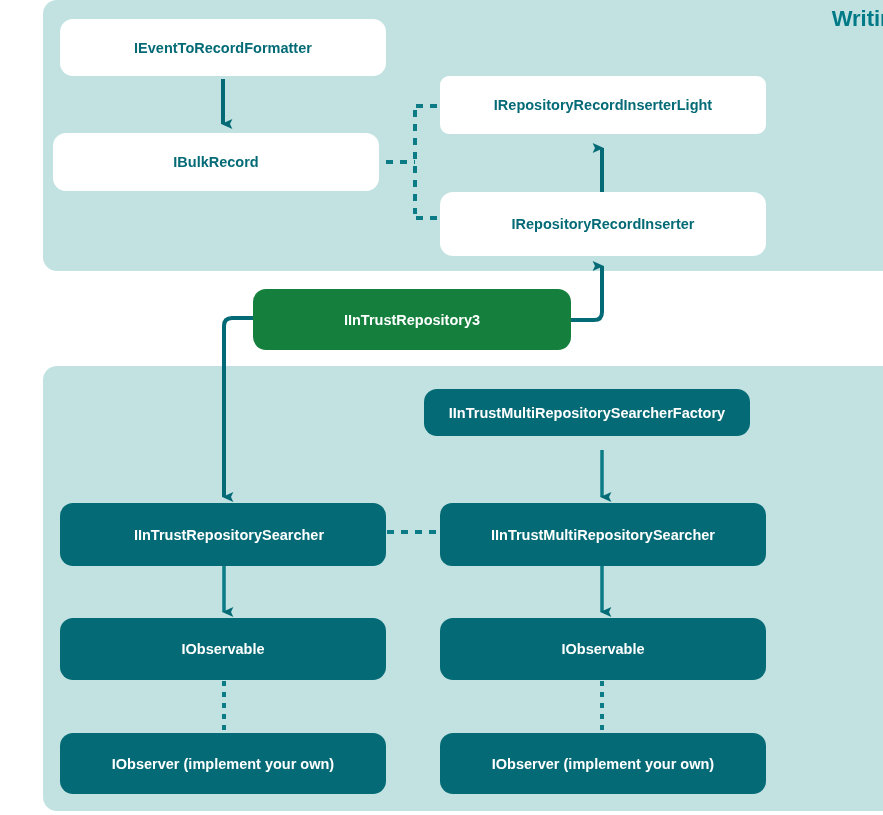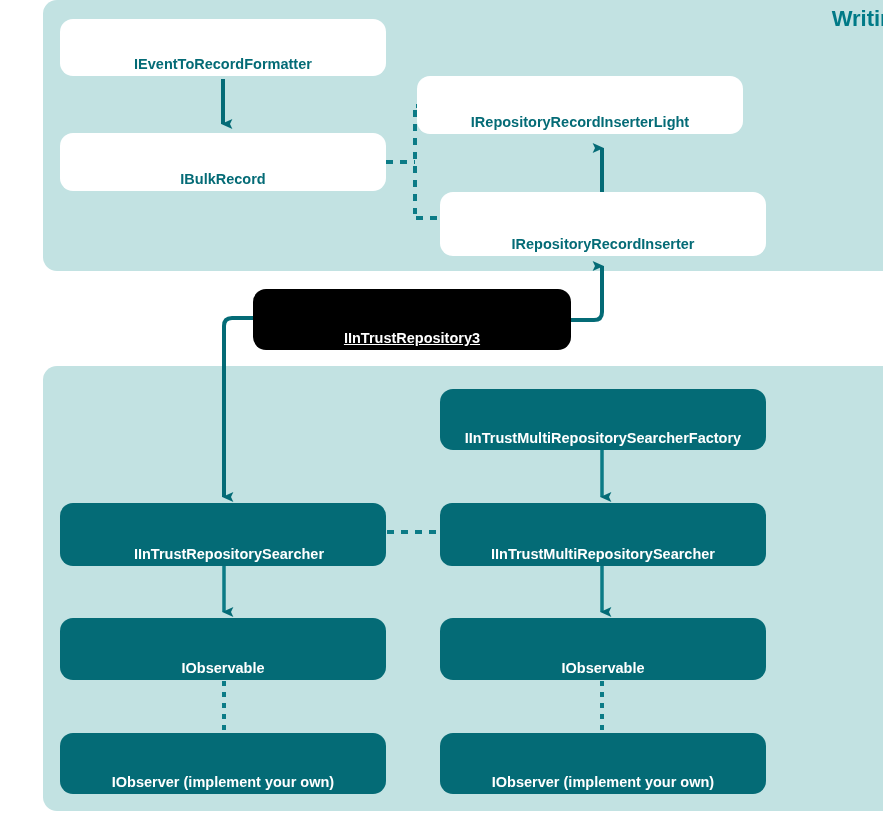--- a/index.html
+++ b/index.html
@@ -44,36 +44,35 @@
   #writing-title {
     right: 19px; top: 6px;
   }
   #reading-title {
     right: 19px; top: 372px;
   }
   .node {
     position: absolute;
     border-radius: 13px;
     display: flex;
-    align-items: flex-end;
+    align-items: center;
     justify-content: center;
     text-align: center;
     font-weight: bold;
     font-size: 14.5px;
     box-sizing: border-box;
     padding: 4px 10px;
   }
   .node.white {
     background: #ffffff;
     color: #046b76;
   }
   .node.teal-bright {
-    background: #000000;
+    background: #15803d;
     color: #ffffff;
-    text-decoration: underline;
   }
   .node.teal-dark {
     background: #046b76;
     color: #ffffff;
   }
   svg#wires {
     position: absolute;
     left: 0; top: 0;
     width: 883px; height: 815px;
     pointer-events: none;
@@ -147,37 +146,37 @@
 
     <path class="wire-dot" d="M181,681 L181,733"></path>
 
     <path class="wire-dot" d="M559,681 L559,733"></path>
   </svg>
 
   <div class="node white" style="left:17px; top:19px; width:326px; height:57px;">
     <span>IEventToRecordFormatter</span>
   </div>
 
-  <div class="node white" style="left:17px; top:133px; width:326px; height:58px;">
+  <div class="node white" style="left:10px; top:133px; width:326px; height:58px;">
     <span>IBulkRecord</span>
   </div>
 
-  <div class="node white" style="left:374px; top:76px; width:326px; height:58px;">
+  <div class="node white" style="left:397px; top:76px; width:326px; height:58px;border-radius:9px;">
     <span>IRepositoryRecordInserterLight</span>
   </div>
 
   <div class="node white" style="left:397px; top:192px; width:326px; height:64px;">
     <span>IRepositoryRecordInserter</span>
   </div>
 
   <div class="node teal-bright" style="left:210px; top:289px; width:318px; height:61px;">
     <span>IInTrustRepository3</span>
   </div>
 
-  <div class="node teal-dark" style="left:397px; top:389px; width:326px; height:61px;">
+  <div class="node teal-dark" style="left:381px; top:389px; width:326px; height:47px;">
     <span>IInTrustMultiRepositorySearcherFactory</span>
   </div>
 
   <div class="node teal-dark" style="left:17px; top:503px; width:326px; height:63px;padding-left:22px;">
     <span>IInTrustRepositorySearcher</span>
   </div>
 
   <div class="node teal-dark" style="left:397px; top:503px; width:326px; height:63px;border-radius:12px;">
     <span>IInTrustMultiRepositorySearcher</span>
   </div>

